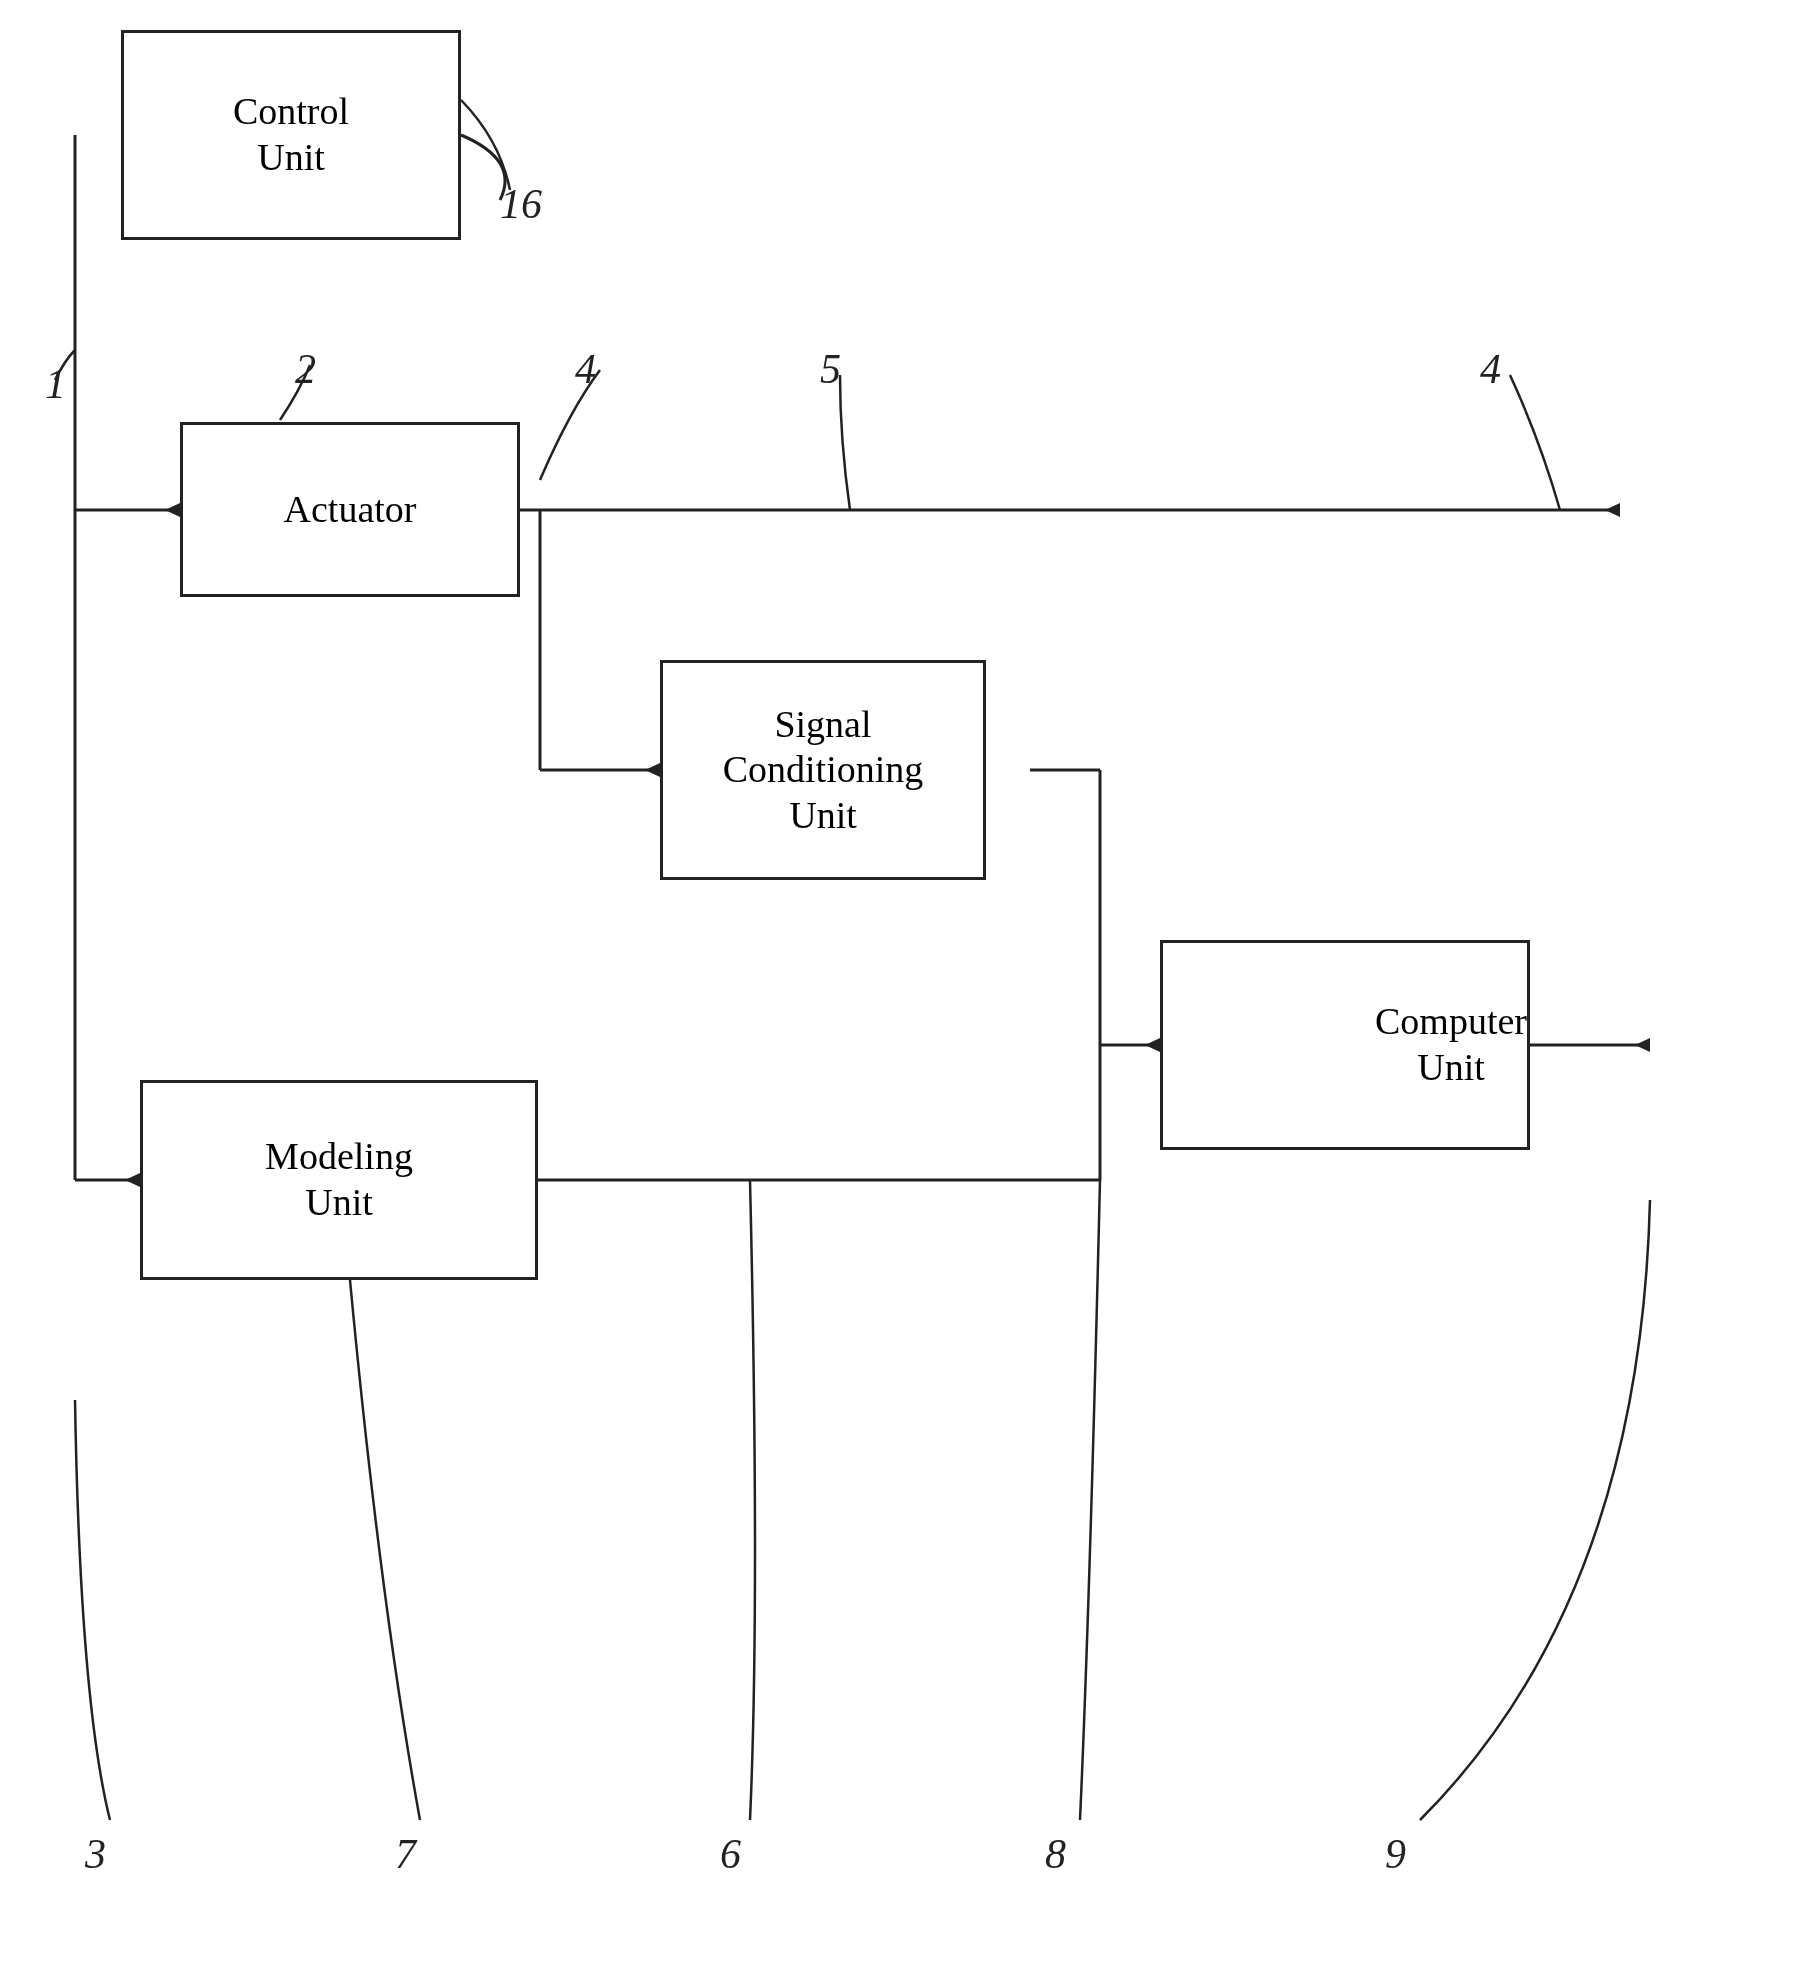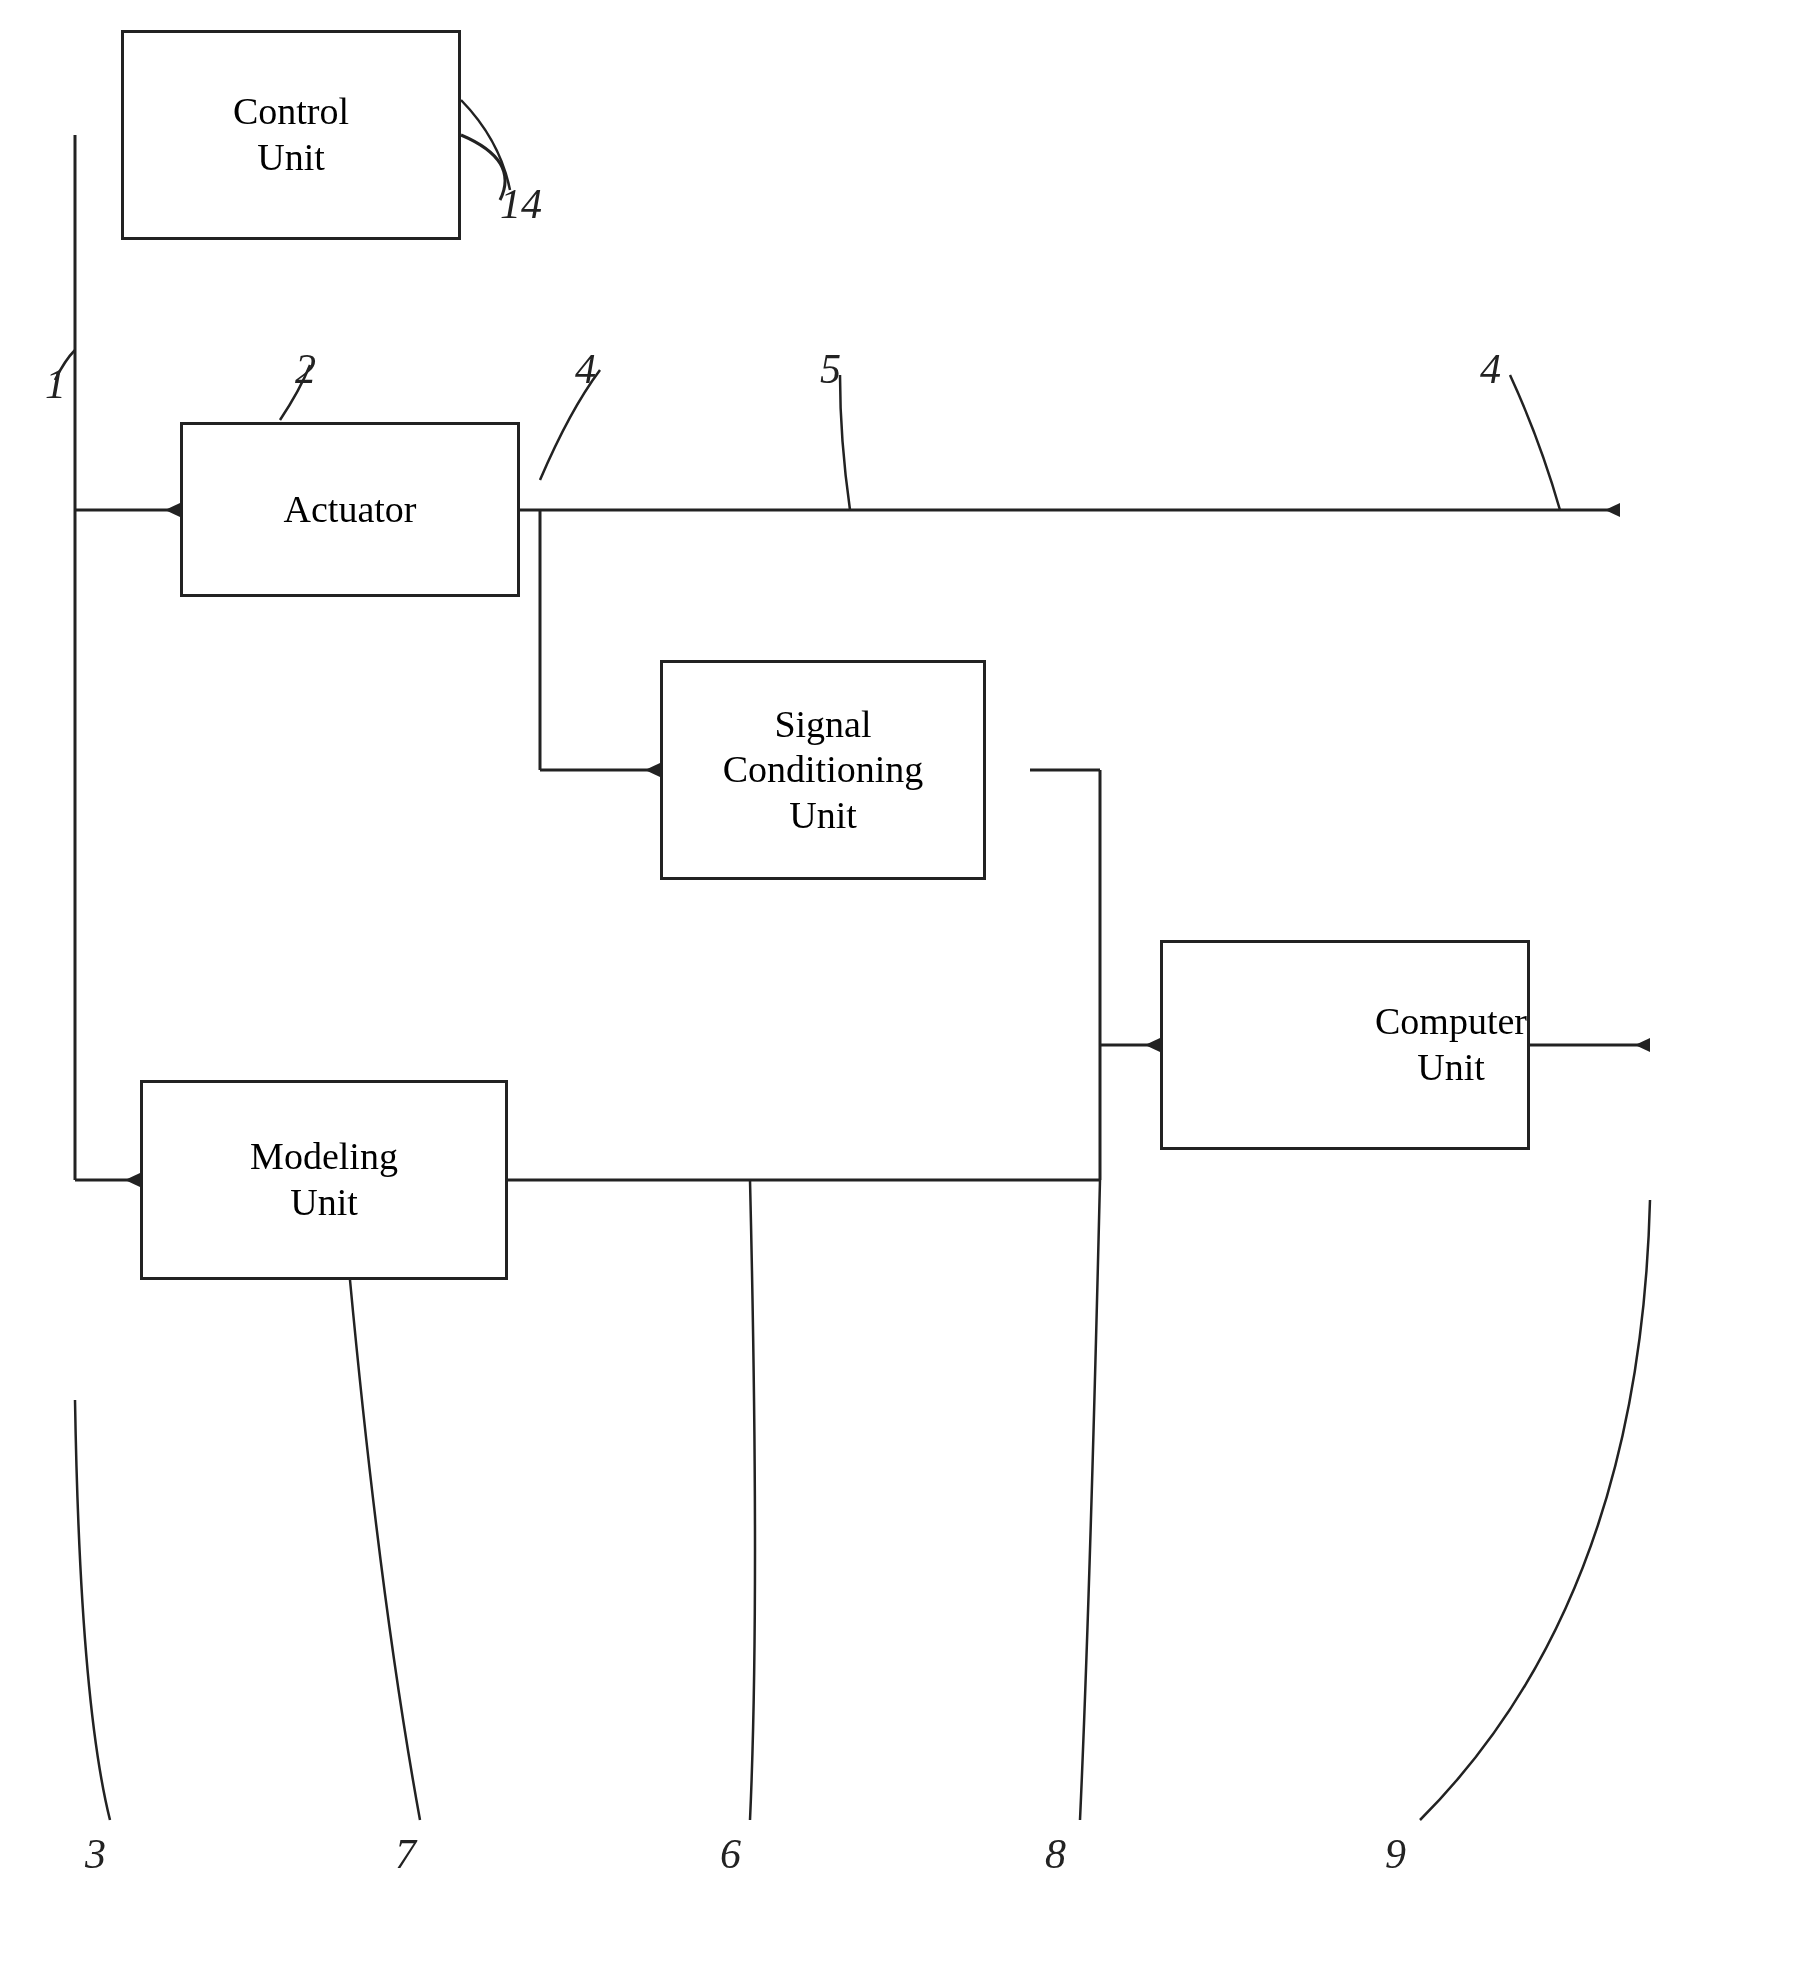--- a/index.html
+++ b/index.html
@@ -114,28 +114,28 @@
   </div>
 
   <div class="box" style="left:660px; top:660px; width:326px; height:220px;">
     <span>Signal<br>Conditioning<br>Unit</span>
   </div>
 
   <div class="box" style="left:1160px; top:940px; width:370px; height:210px;justify-content:flex-end;">
     <span>Computer<br>Unit</span>
   </div>
 
-  <div class="box" style="left:140px; top:1080px; width:368px; height:200px;">
+  <div class="box" style="left:140px; top:1080px; width:398px; height:200px;">
     <span>Modeling<br>Unit</span>
   </div>
 
   <span class="label" style="left:45px; top:360px;">1</span>
   <span class="label" style="left:295px; top:345px;">2</span>
   <span class="label" style="left:85px; top:1830px;">3</span>
   <span class="label" style="left:575px; top:345px;">4</span>
   <span class="label" style="left:820px; top:345px;">5</span>
   <span class="label" style="left:720px; top:1830px;">6</span>
   <span class="label" style="left:395px; top:1830px;">7</span>
   <span class="label" style="left:1045px; top:1830px;">8</span>
   <span class="label" style="left:1385px; top:1830px;">9</span>
   <span class="label" style="left:1480px; top:345px;">4</span>
-  <span class="label" style="left:500px; top:180px;">14</span>
+  <span class="label" style="left:500px; top:180px;">16</span>
 </div>
 
 </body></html>

